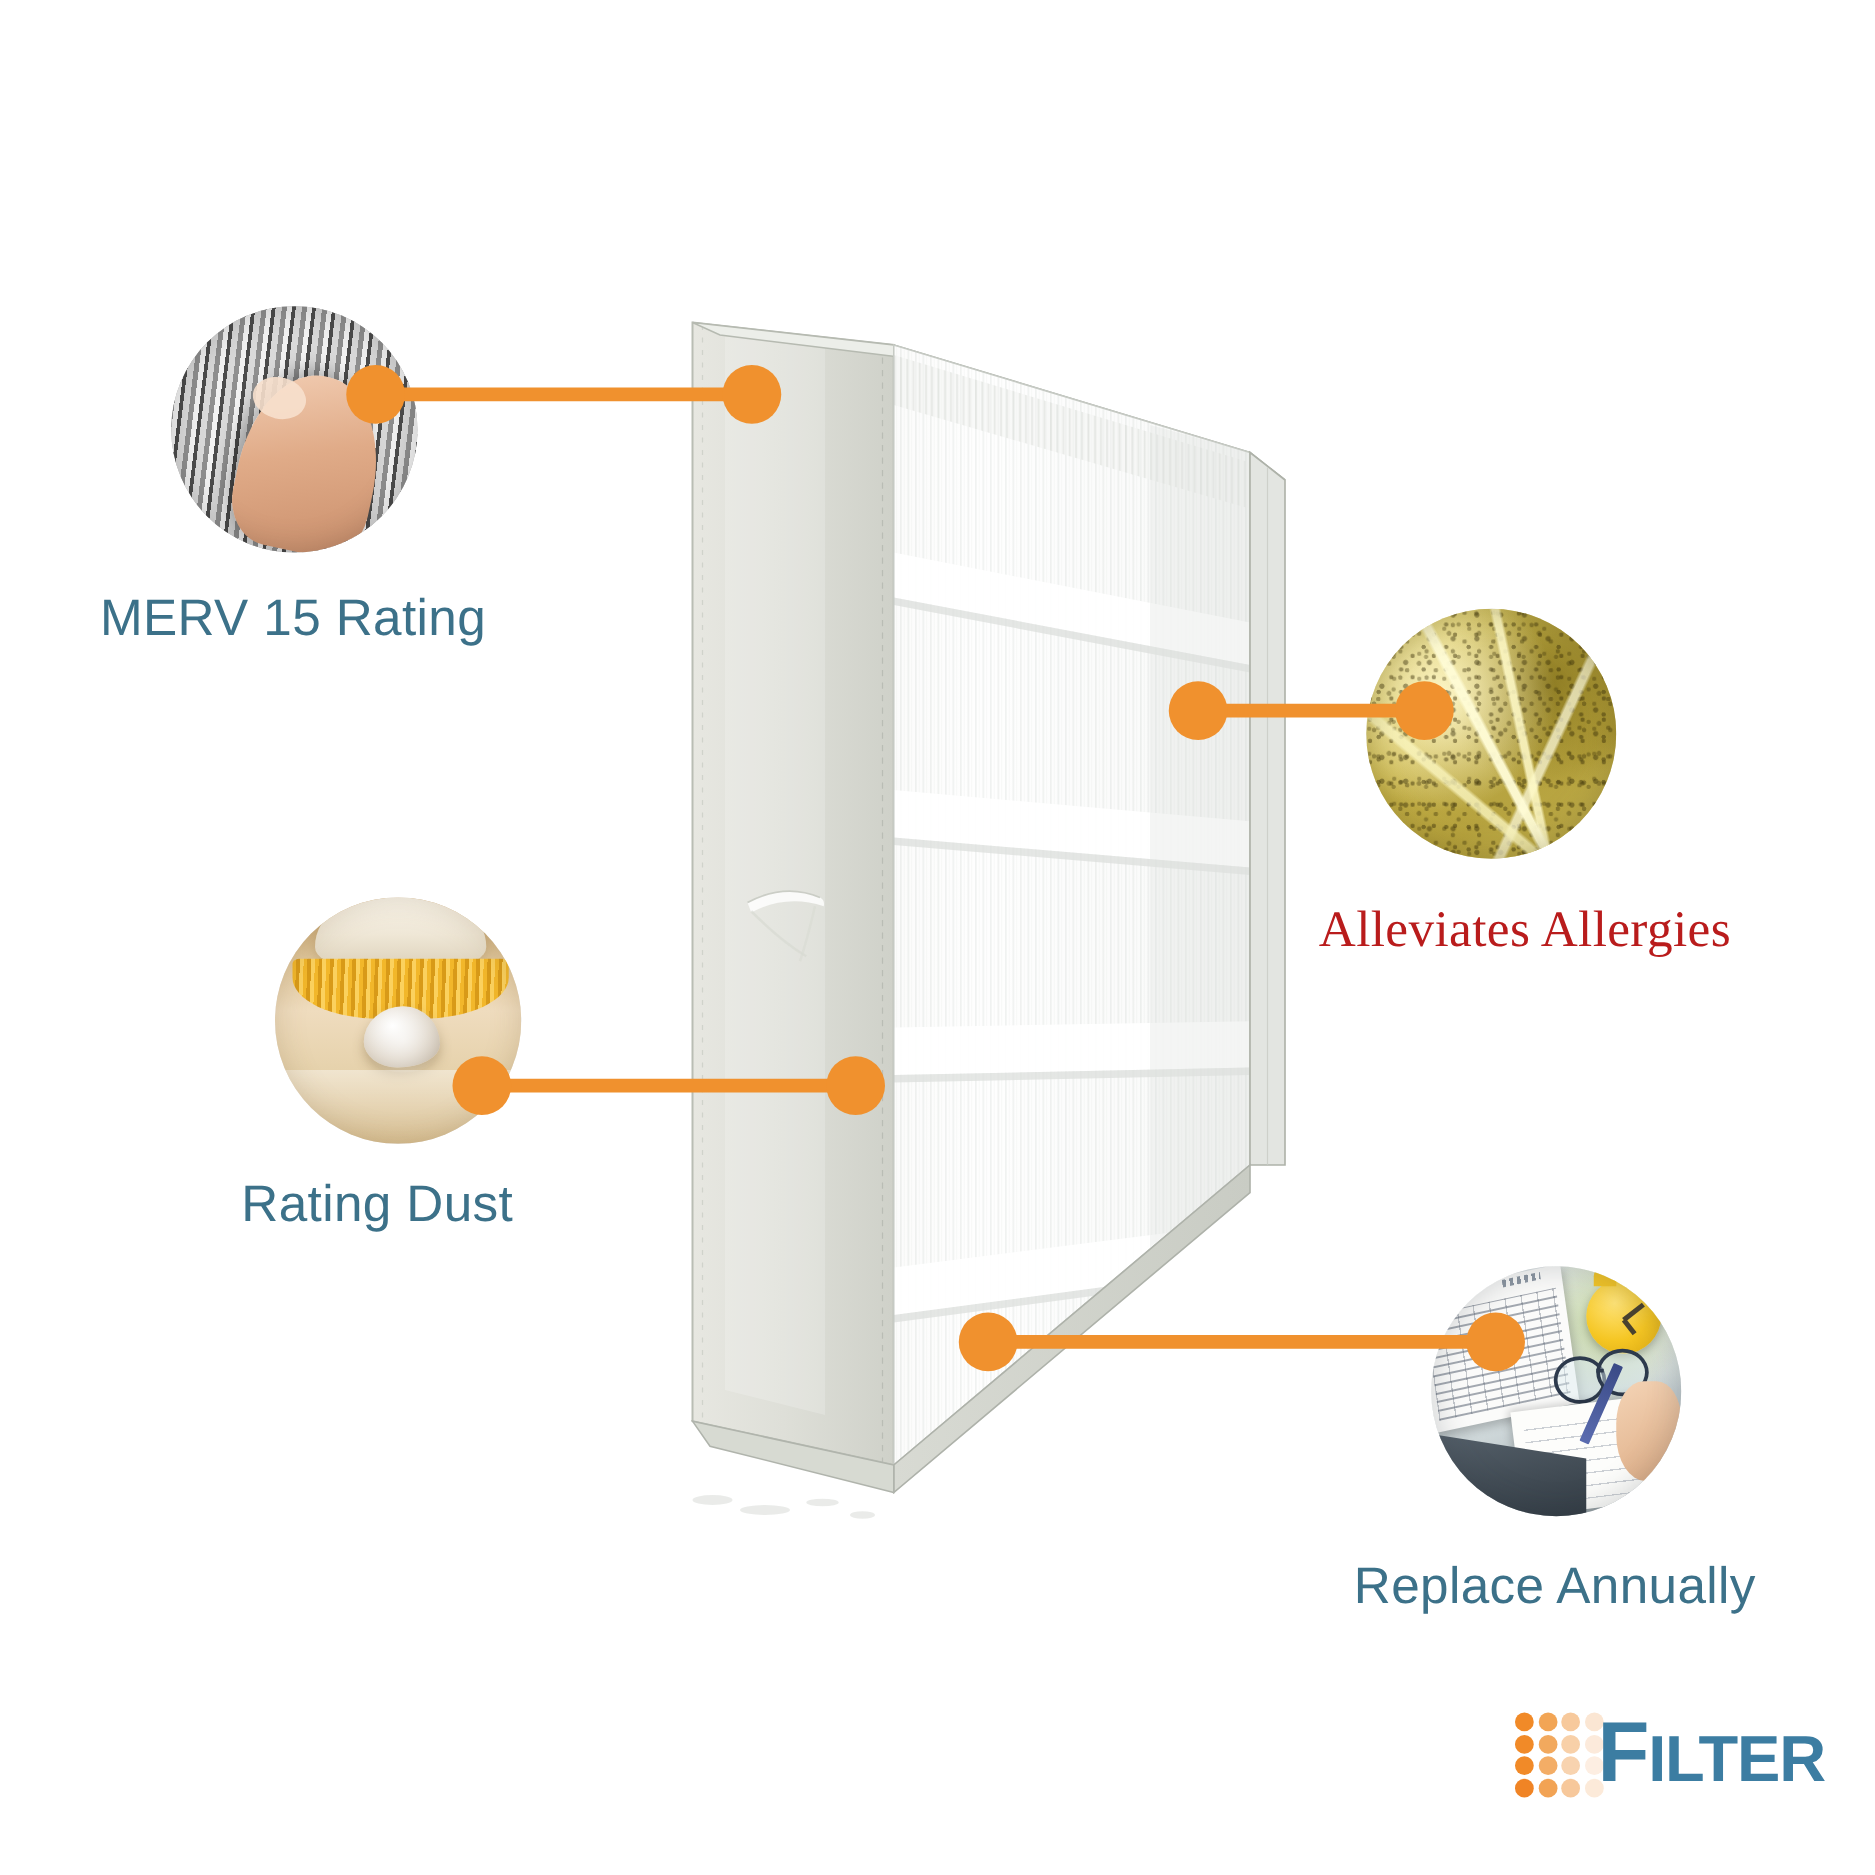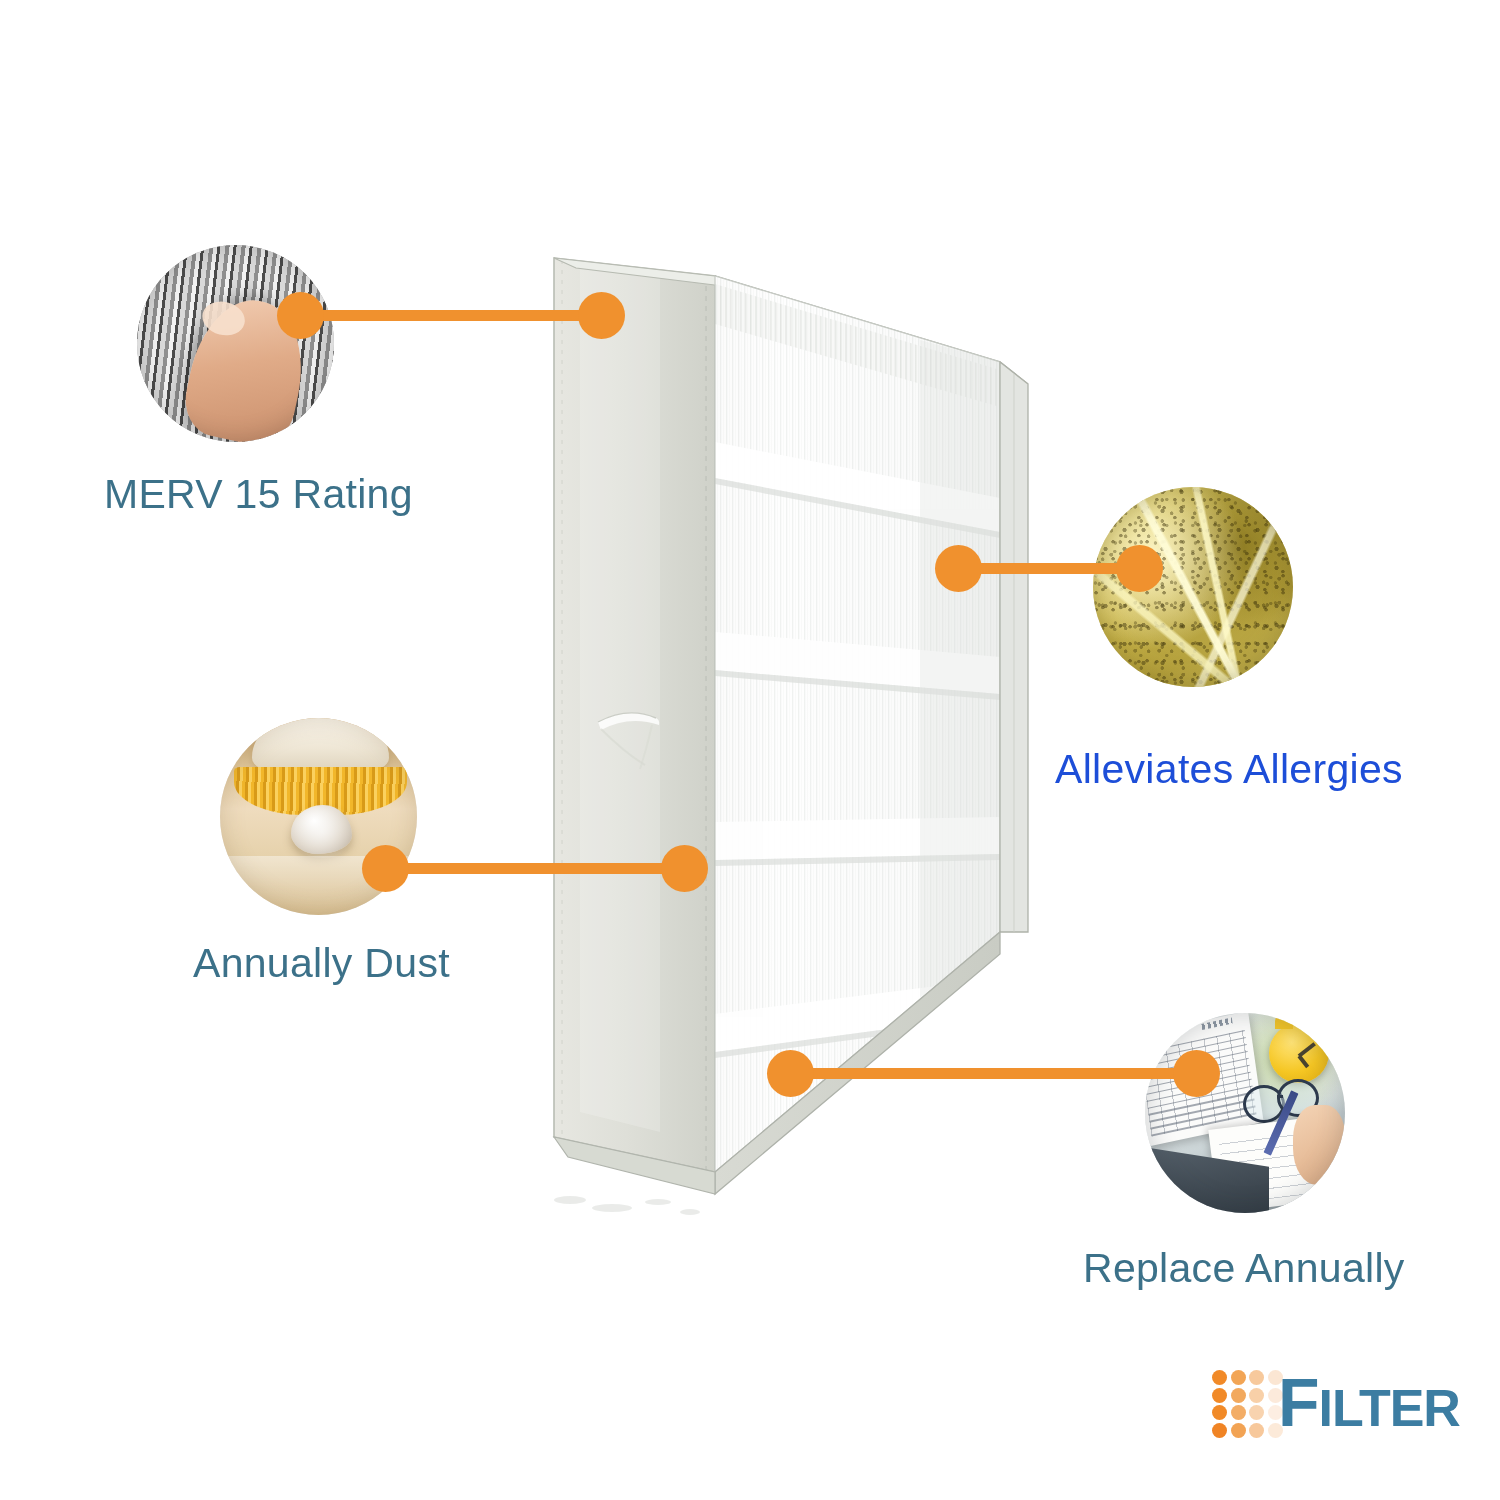--- a/index.html
+++ b/index.html
@@ -197,21 +197,21 @@
       <div style="position:absolute;inset:0;border-radius:50%;
                   box-shadow:inset 0 0 26px rgba(0,0,0,.18);"></div>
     </div>
 
     <div class="conn" style="left:300px;top:315px;width:302px;">
       <div class="bar" style="background: rgb(240, 145, 46);"></div>
       <span class="dot a" style="background: rgb(240, 145, 46);"></span>
       <span class="dot b" style="background: rgb(240, 145, 46);"></span>
     </div>
 
-    <div class="caption" style="left: 104px; top: 474px; color: rgb(60, 113, 137);">MERV 15 Rating</div>
+    <div class="caption" style="left: 80px; top: 474px; color: rgb(60, 113, 137);">MERV 15 Rating</div>
   </div>
 
   <div class="feature">
     <div class="thumb" style="left:1093px;top:487px;width:200px;height:200px;">
       <div class="img" style="background:
             radial-gradient(circle at 30% 35%, #fdf6c8 0%, rgba(253,246,200,0) 48%),
             radial-gradient(circle at 72% 30%, #8c7a22 0%, rgba(140,122,34,0) 42%),
             radial-gradient(circle at 60% 78%, #b7a441 0%, rgba(183,164,65,0) 50%),
             linear-gradient(145deg,#e3d574 0%,#cdb94e 40%,#b5a03a 70%,#d8c969 100%);"></div>
 
@@ -233,21 +233,21 @@
           linear-gradient(40deg, transparent 30%, rgba(250,245,190,.8) 31%, rgba(250,245,190,.8) 33%, transparent 34%),
           linear-gradient(115deg, transparent 66%, rgba(255,253,225,.7) 67%, rgba(255,253,225,.7) 69%, transparent 70%);"></div>
       <div style="position:absolute;inset:0;border-radius:50%;
                   box-shadow:inset 0 0 26px rgba(90,78,20,.35);"></div>
     </div>
     <div class="conn" style="left:958px;top:568px;width:182px;">
       <div class="bar" style="background: rgb(240, 145, 46);"></div>
       <span class="dot a" style="background: rgb(240, 145, 46);"></span>
       <span class="dot b" style="background: rgb(240, 145, 46);"></span>
     </div>
-    <div class="caption right" style="left: 1055px; top: 749px; color: #1d4ed8;">Alleviates Allergies</div>
+    <div class="caption right" style="left: 1055px; top: 723px; color: #b91c1c; font-family: Liberation Serif, serif;">Alleviates Allergies</div>
   </div>
 
   <div class="feature">
     <div class="thumb" style="left:220px;top:718px;width:197px;height:197px;">
       <div class="img" style="background:
             linear-gradient(180deg,#c9a268 0%,#e0c79c 24%,#efdcbe 46%,#e6d2ac 70%,#d8bf92 100%);"></div>
 
       <div style="position:absolute;left:16%;top:-4%;width:70%;height:32%;
                   background:linear-gradient(180deg,#fbf7ef 0%,#efe7d6 60%,#ddd2bb 100%);
                   border-radius:50% 50% 22% 22% / 80% 80% 26% 26%;
@@ -272,21 +272,21 @@
       <div style="position:absolute;left:0;top:70%;width:100%;height:30%;
                   background:linear-gradient(180deg,rgba(255,255,255,.42),rgba(255,255,255,0));"></div>
       <div style="position:absolute;inset:0;border-radius:50%;
                   box-shadow:inset 0 0 24px rgba(120,92,50,.22);"></div>
     </div>
     <div class="conn" style="left:385px;top:868px;width:300px;">
       <div class="bar" style="background: rgb(240, 145, 46);"></div>
       <span class="dot a" style="background: rgb(240, 145, 46);"></span>
       <span class="dot b" style="background: rgb(240, 145, 46);"></span>
     </div>
-    <div class="caption" style="left: 193px; top: 943px; color: rgb(60, 113, 137);">Annually Dust</div>
+    <div class="caption" style="left: 193px; top: 943px; color: rgb(60, 113, 137);">Rating Dust</div>
   </div>
 
   <div class="feature">
     <div class="thumb" style="left:1145px;top:1013px;width:200px;height:200px;">
       <div class="img" style="background:
             linear-gradient(160deg,#e9eef0 0%,#dfe6e7 30%,#cfd8da 55%,#a9b4b8 78%,#8d979c 100%);"></div>
 
       <div style="position:absolute;left:30%;top:0;width:70%;height:58%;
                   background:radial-gradient(circle at 55% 40%, #c8d8a8 0%, rgba(200,216,168,0) 62%),
                              radial-gradient(circle at 80% 20%, #eef3e2 0%, rgba(238,243,226,0) 55%);"></div>

